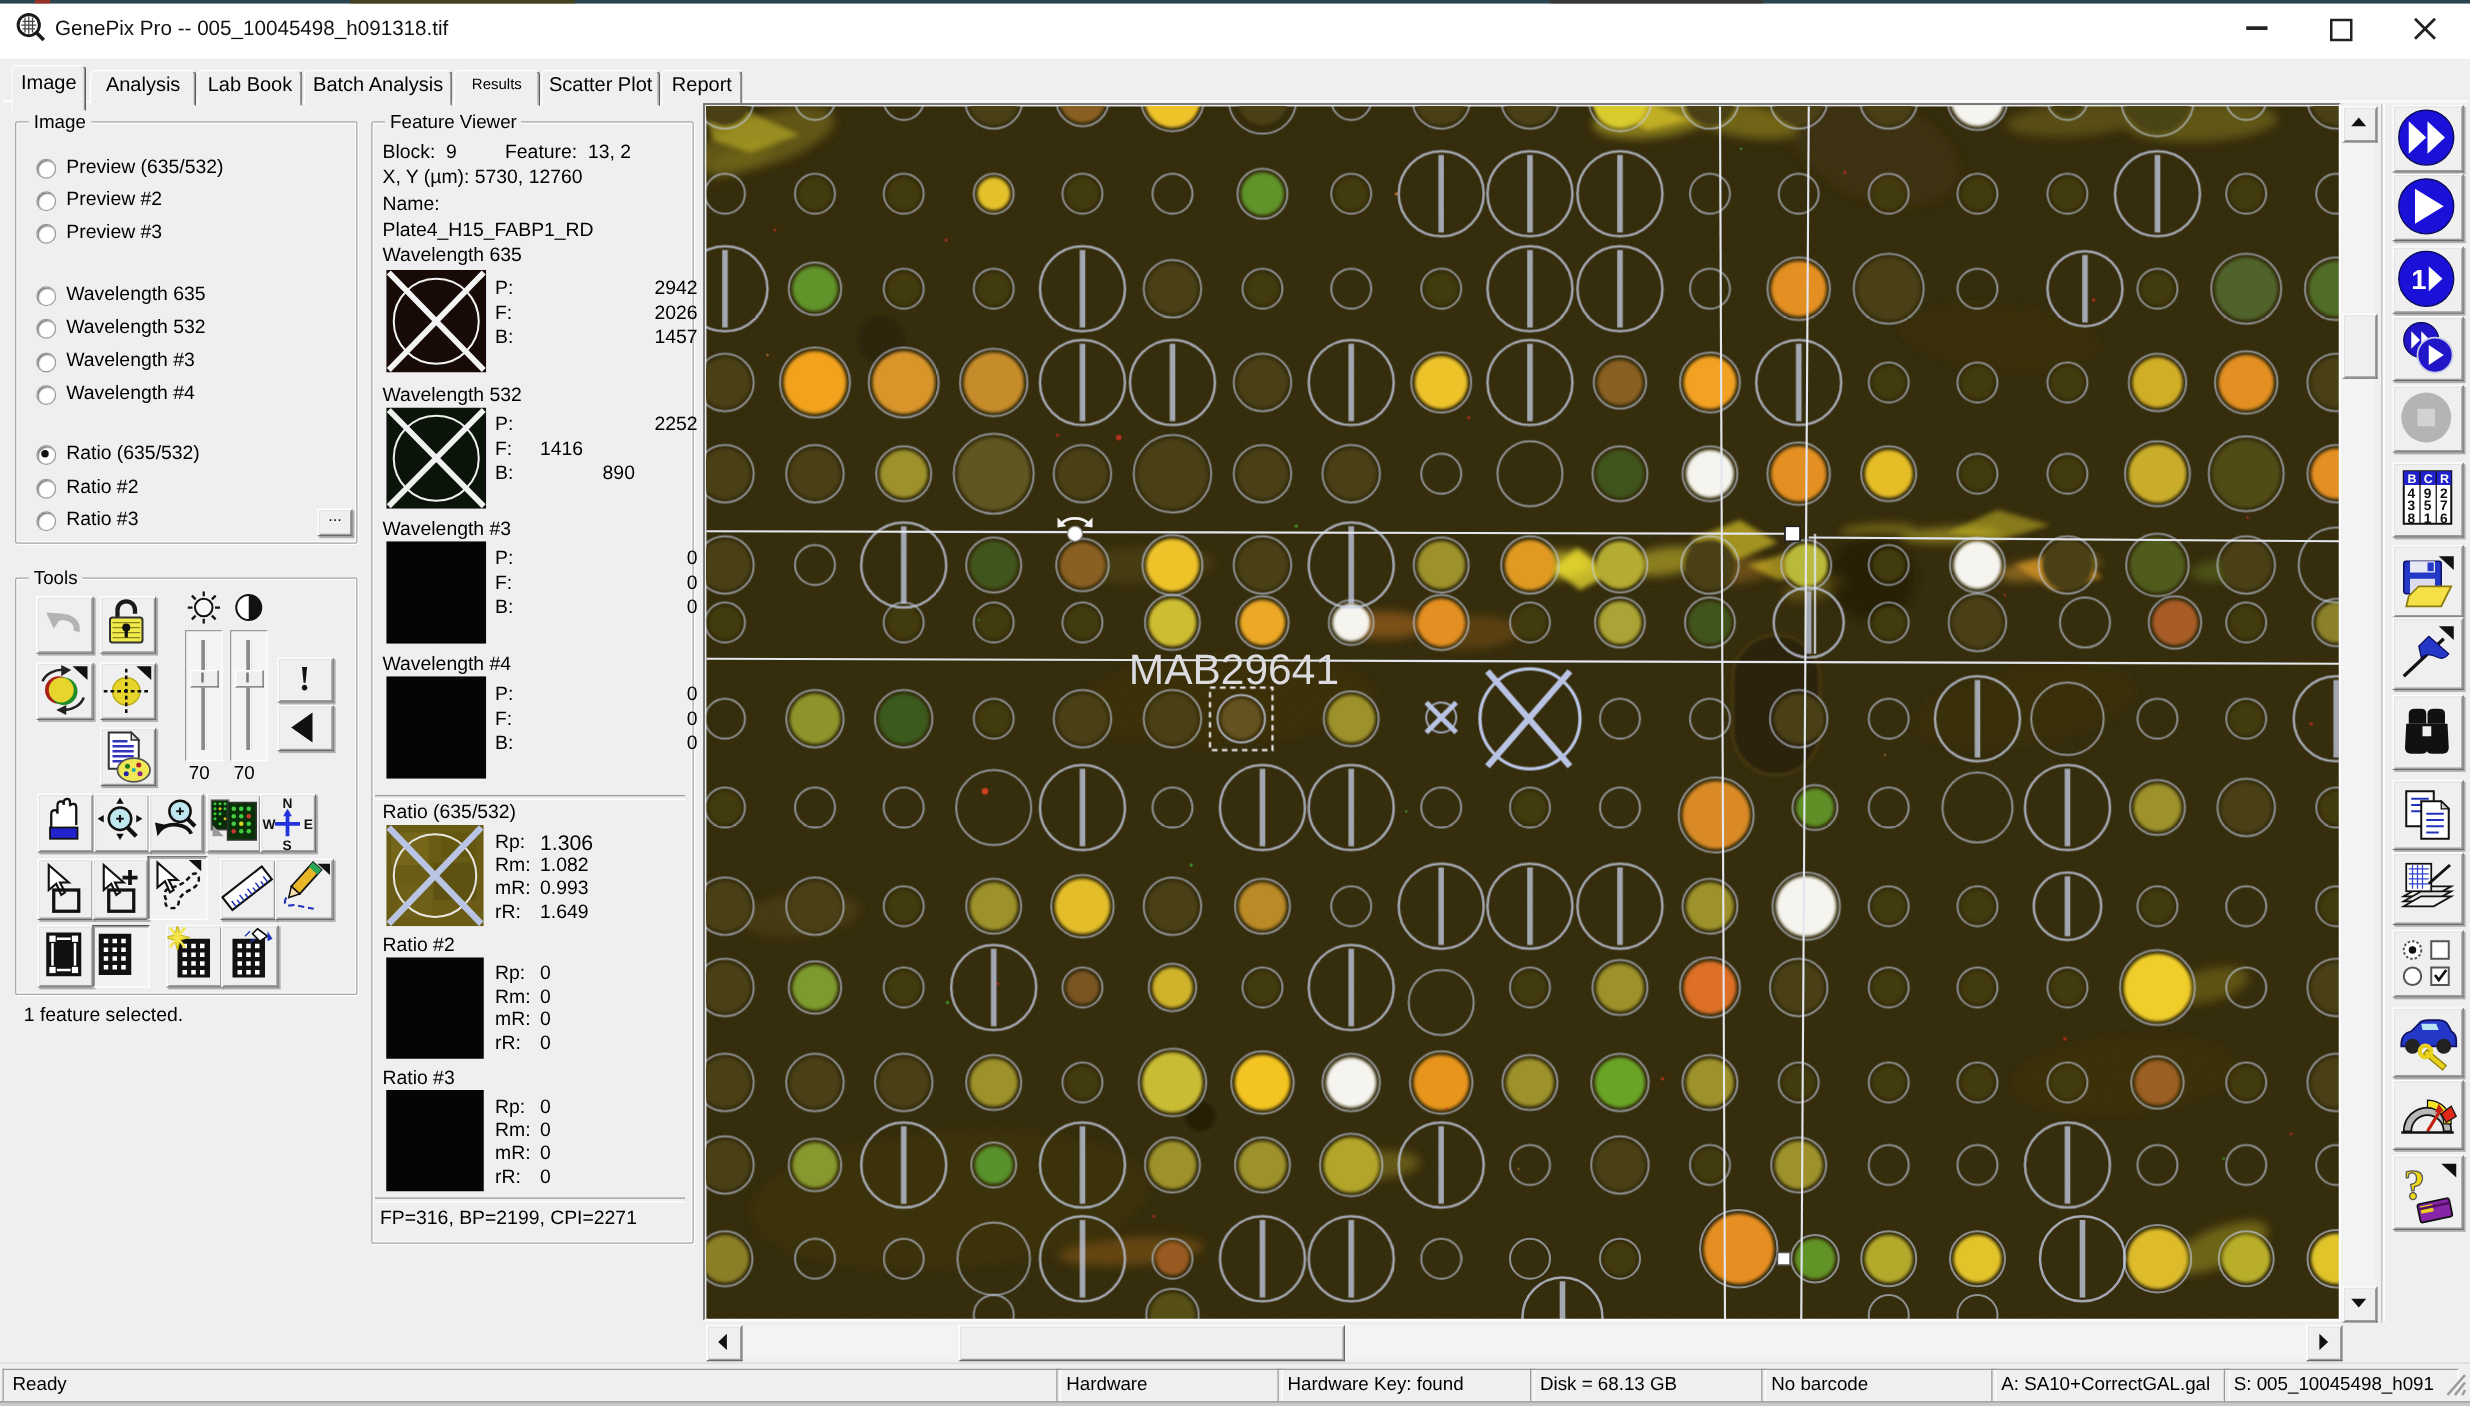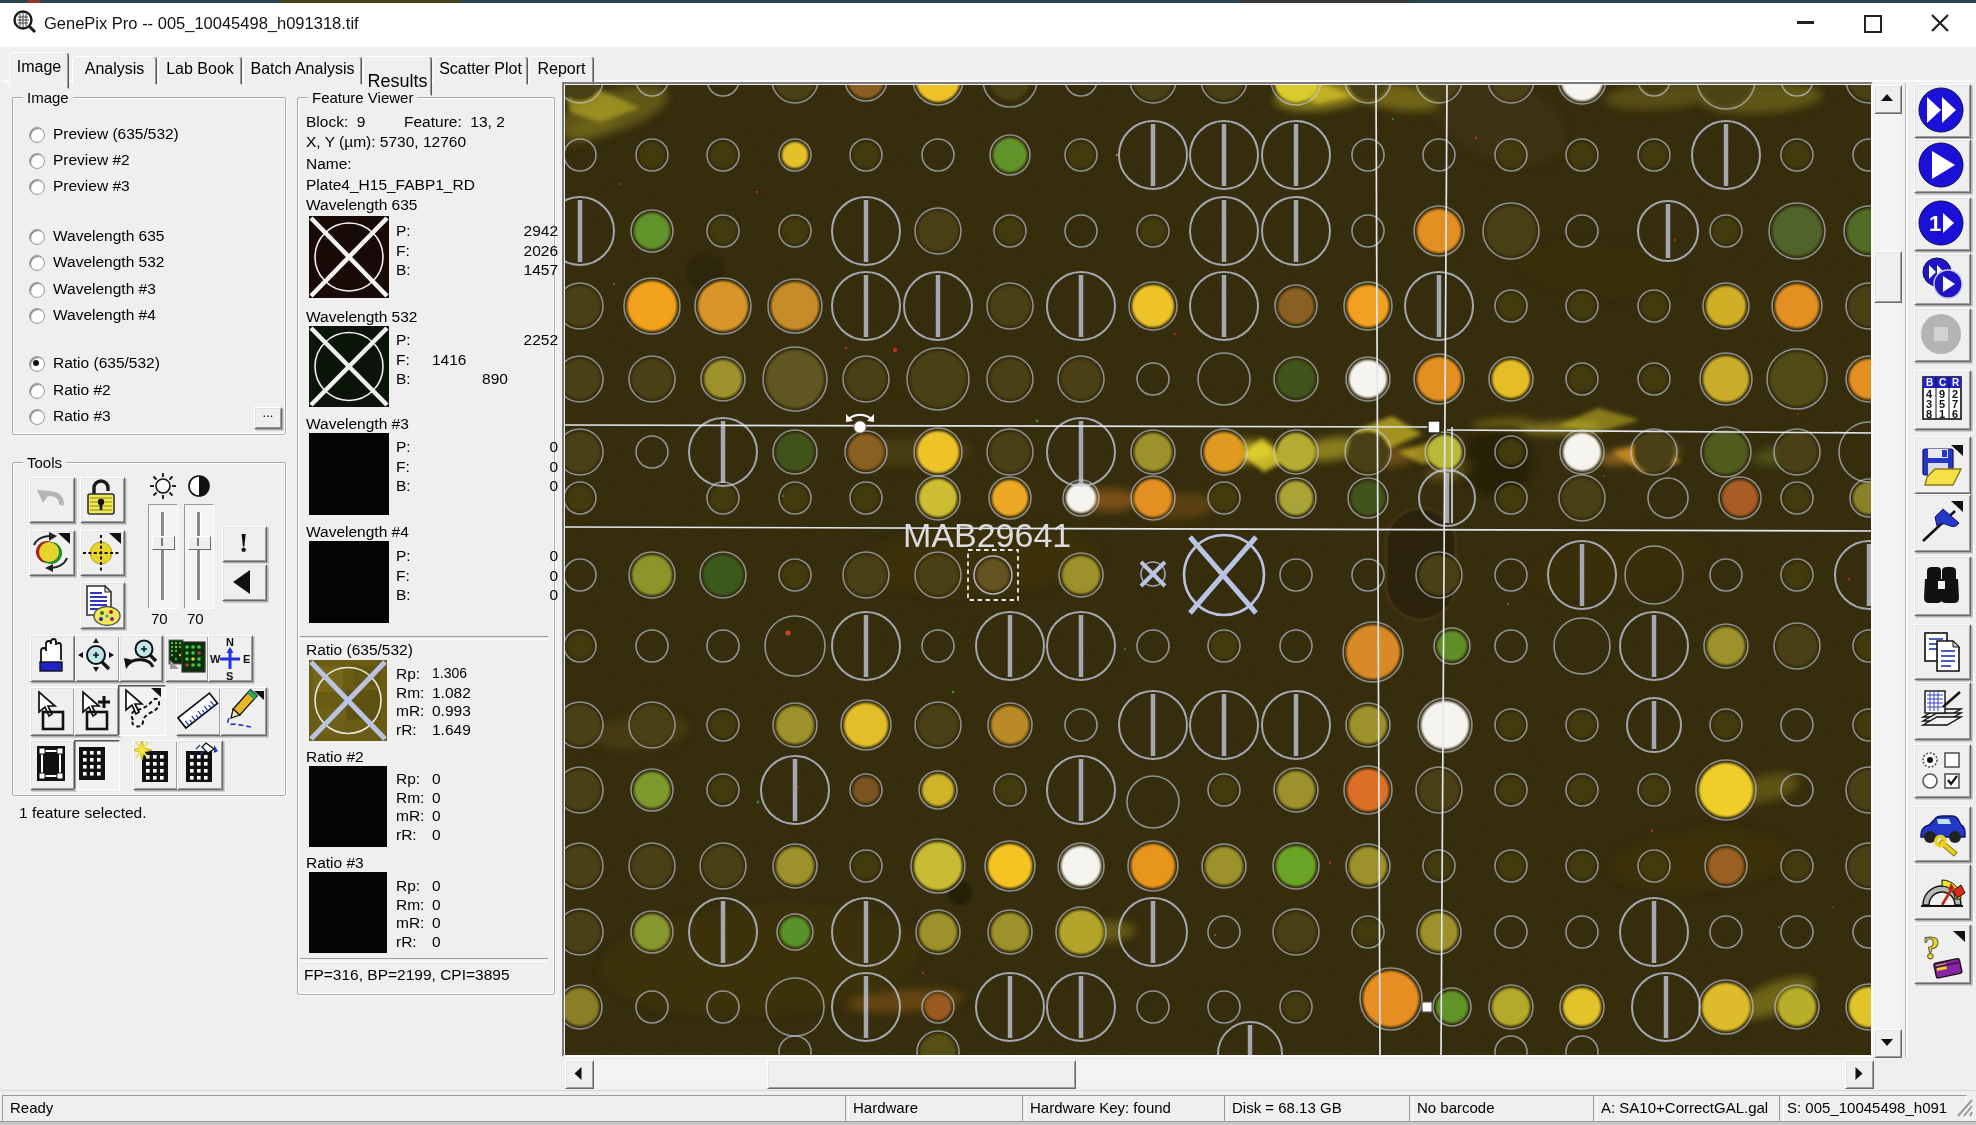--- a/index.html
+++ b/index.html
@@ -63,21 +63,21 @@
 <div class="abs" style="left:158px;top:56px;width:82px;height:24px;background:#efefef;
  border:1px solid;border-color:#fff #5a5a5a transparent #fff;border-radius:4px 4px 0 0;
  box-shadow:inset -1px 0 0 #9a9a9a;text-align:center;padding-top:3px;font-size:16px;white-space:nowrap">Lab Book</div>
 
 <div class="abs" style="left:243px;top:56px;width:117px;height:24px;background:#efefef;
  border:1px solid;border-color:#fff #5a5a5a transparent #fff;border-radius:4px 4px 0 0;
  box-shadow:inset -1px 0 0 #9a9a9a;text-align:center;padding-top:3px;font-size:16px;white-space:nowrap">Batch Analysis</div>
 
 <div class="abs" style="left:363px;top:56px;width:67px;height:24px;background:#efefef;
  border:1px solid;border-color:#fff #5a5a5a transparent #fff;border-radius:4px 4px 0 0;
- box-shadow:inset -1px 0 0 #9a9a9a;text-align:center;padding-top:14px;font-size:18px;white-space:nowrap">Results</div>
+ box-shadow:inset -1px 0 0 #9a9a9a;text-align:center;padding-top:3px;font-size:12px;white-space:nowrap">Results</div>
 
 <div class="abs" style="left:433px;top:56px;width:93px;height:24px;background:#efefef;
  border:1px solid;border-color:#fff #5a5a5a transparent #fff;border-radius:4px 4px 0 0;
  box-shadow:inset -1px 0 0 #9a9a9a;text-align:center;padding-top:3px;font-size:16px;white-space:nowrap">Scatter Plot</div>
 
 <div class="abs" style="left:529px;top:56px;width:63px;height:24px;background:#efefef;
  border:1px solid;border-color:#fff #5a5a5a transparent #fff;border-radius:4px 4px 0 0;
  box-shadow:inset -1px 0 0 #9a9a9a;text-align:center;padding-top:3px;font-size:16px;white-space:nowrap">Report</div>
 <div class="abs gbox" style="left:12px;top:97px;width:272px;height:336px">
     <div class="glabel">Image</div>
@@ -487,21 +487,21 @@
 <rect x="4" y="6" width="30" height="26" fill="#75661a"></rect>
     <rect x="38" y="30" width="34" height="30" fill="#5e5212"></rect>
 <rect x="10" y="48" width="26" height="26" fill="#6e6018"></rect>
     <rect x="44" y="6" width="28" height="20" fill="#63560f"></rect>
 <circle cx="39" cy="40.5" r="33" fill="none" stroke="#e8e8e2" stroke-width="1.6"></circle>
 <path d="M2,2 L76,79 M76,2 L2,79" stroke="#b9c4e4" stroke-width="5"></path>
   </svg>
 
 <div>
     <div class="abs" style="left:396px;top:665.0px;font-size:15.5px">Rp:</div>
-    <div class="abs" style="left:432px;top:665.0px;font-size:14px">1.306</div>
+    <div class="abs" style="left:432px;top:665.0px;font-size:17px">1.306</div>
     <div class="abs" style="left:396px;top:683.6px;font-size:15.5px">Rm:</div>
     <div class="abs" style="left:432px;top:683.6px;font-size:15.5px">1.082</div>
     <div class="abs" style="left:396px;top:702.2px;font-size:15.5px">mR:</div>
     <div class="abs" style="left:432px;top:702.2px;font-size:15.5px">0.993</div>
     <div class="abs" style="left:396px;top:720.8px;font-size:15.5px">rR:</div>
     <div class="abs" style="left:432px;top:720.8px;font-size:15.5px">1.649</div>
   </div>
 
 <div class="abs" style="left:306px;top:748px;font-size:15.5px">Ratio #2</div>
 
@@ -528,21 +528,21 @@
     <div class="abs" style="left:396px;top:895.6px;font-size:15.5px">Rm:</div>
     <div class="abs" style="left:432px;top:895.6px;font-size:15.5px">0</div>
     <div class="abs" style="left:396px;top:914.2px;font-size:15.5px">mR:</div>
     <div class="abs" style="left:432px;top:914.2px;font-size:15.5px">0</div>
     <div class="abs" style="left:396px;top:932.8px;font-size:15.5px">rR:</div>
     <div class="abs" style="left:432px;top:932.8px;font-size:15.5px">0</div>
   </div>
 
 <div class="abs" style="left:300px;top:958px;width:248px;height:2px;border-top:1px solid #9a9a9a;border-bottom:1px solid #fff"></div>
 
-<div class="abs" style="left:304px;top:966px;font-size:15.5px">FP=316, BP=2199, CPI=3895</div>
+<div class="abs" style="left:304px;top:966px;font-size:15.5px">FP=316, BP=2199, CPI=2271</div>
 <svg class="abs" style="left:565px;top:85px" width="1307" height="971" viewBox="565 85 1307 971">
 <defs>
 <filter id="soft" x="-20%" y="-20%" width="140%" height="140%">
         <feGaussianBlur stdDeviation="1.1"></feGaussianBlur>
       </filter>
 <filter id="soft2" x="-40%" y="-40%" width="180%" height="180%">
         <feGaussianBlur stdDeviation="4"></feGaussianBlur>
       </filter>
 <filter id="soft3" x="-60%" y="-60%" width="220%" height="220%">
         <feGaussianBlur stdDeviation="2.2"></feGaussianBlur>

